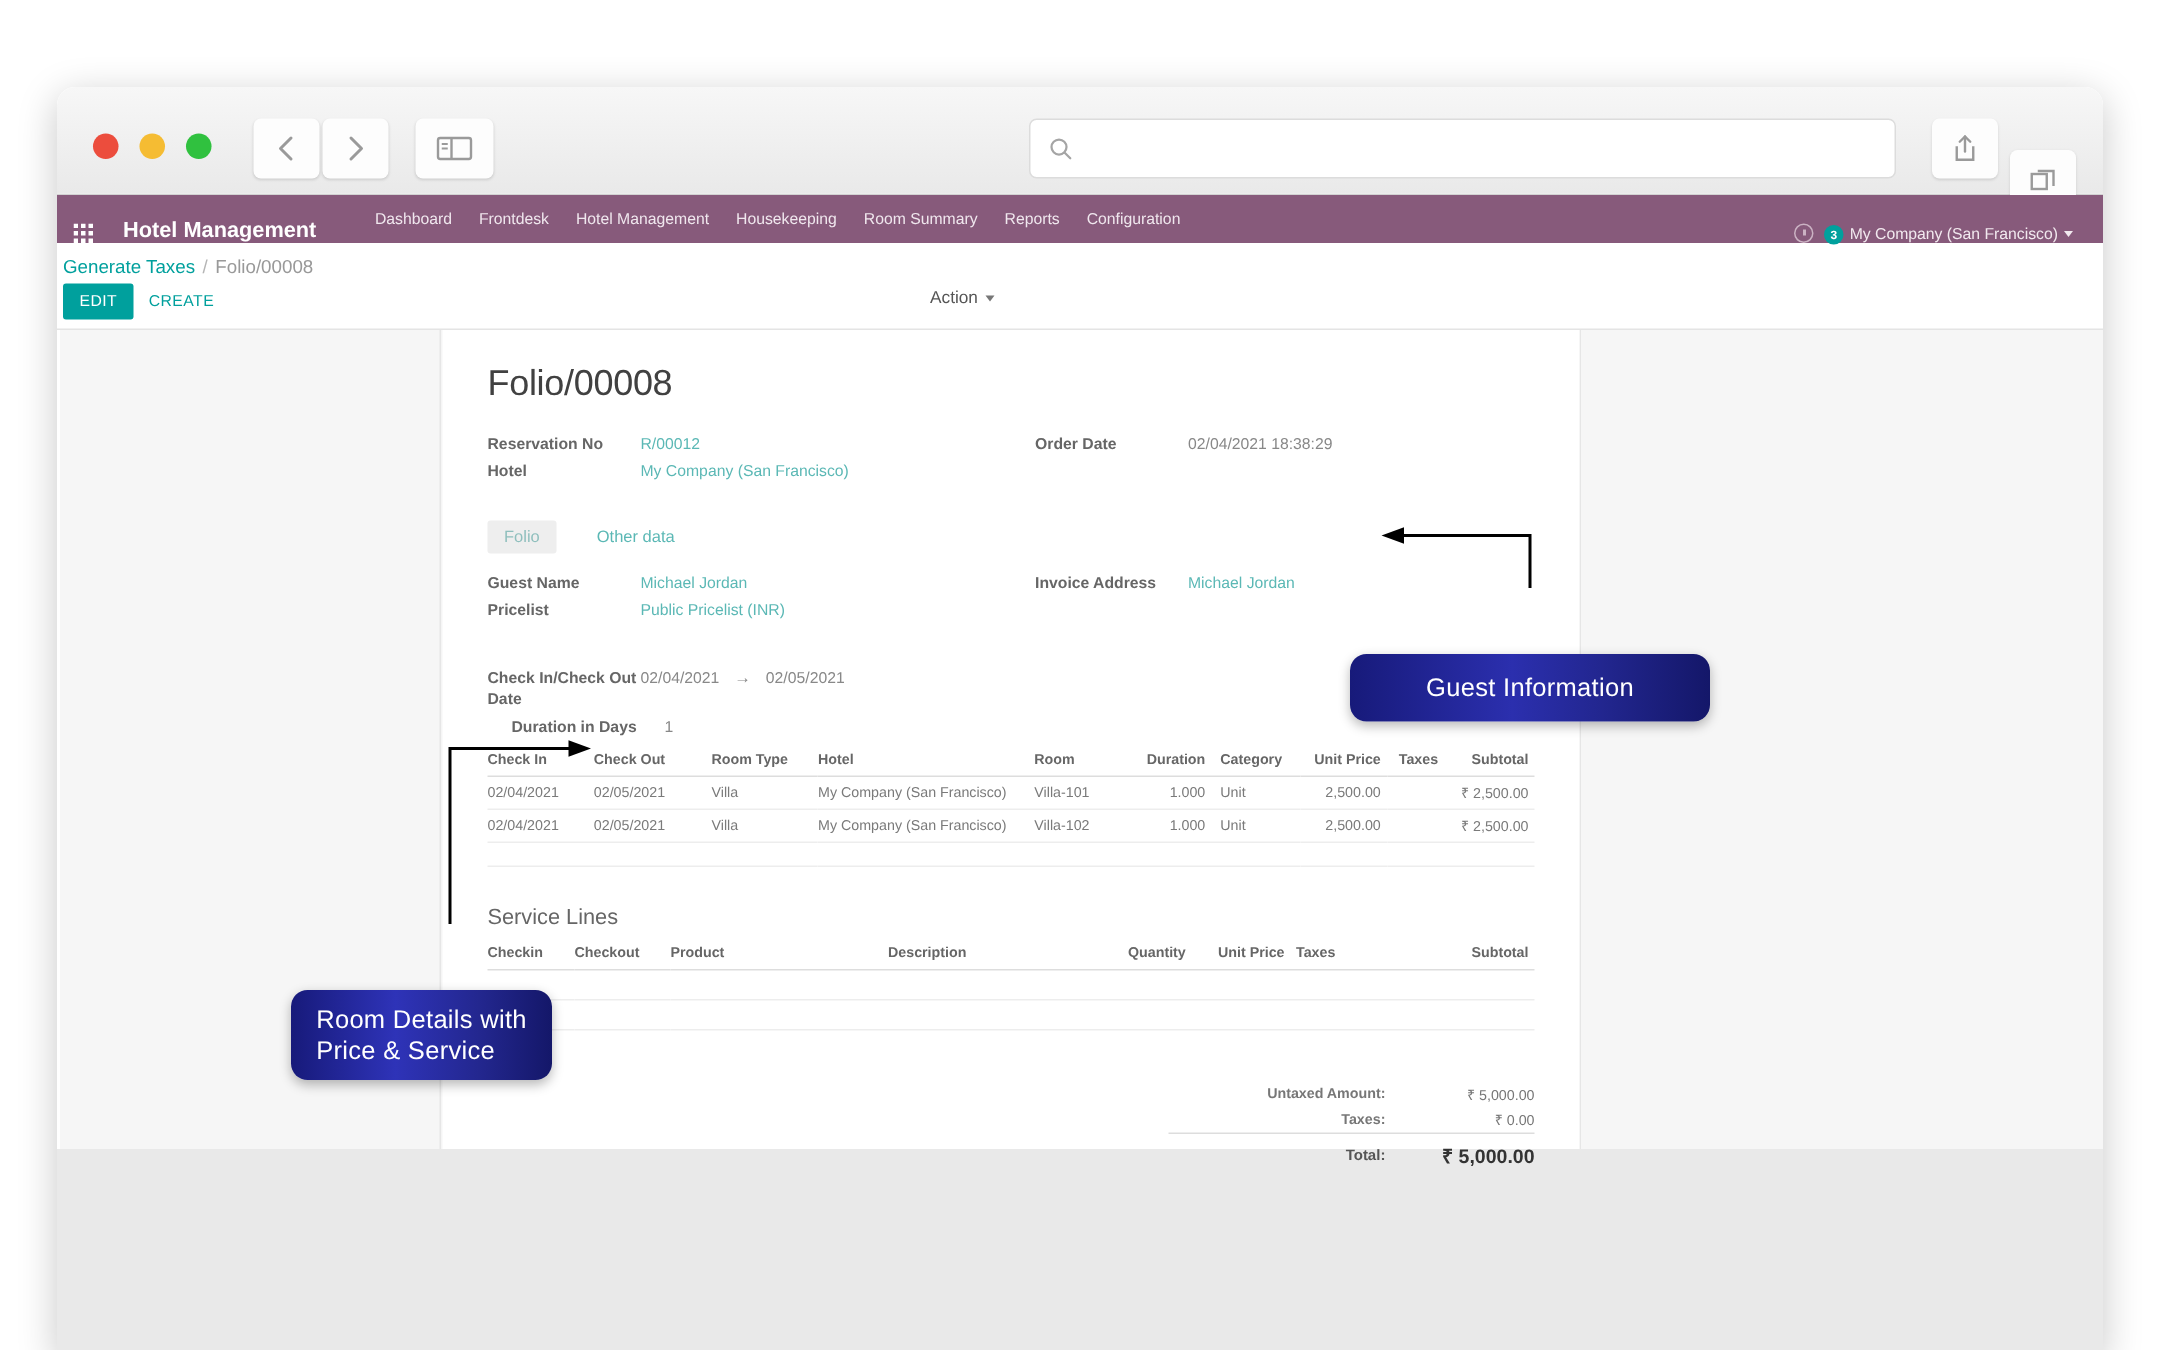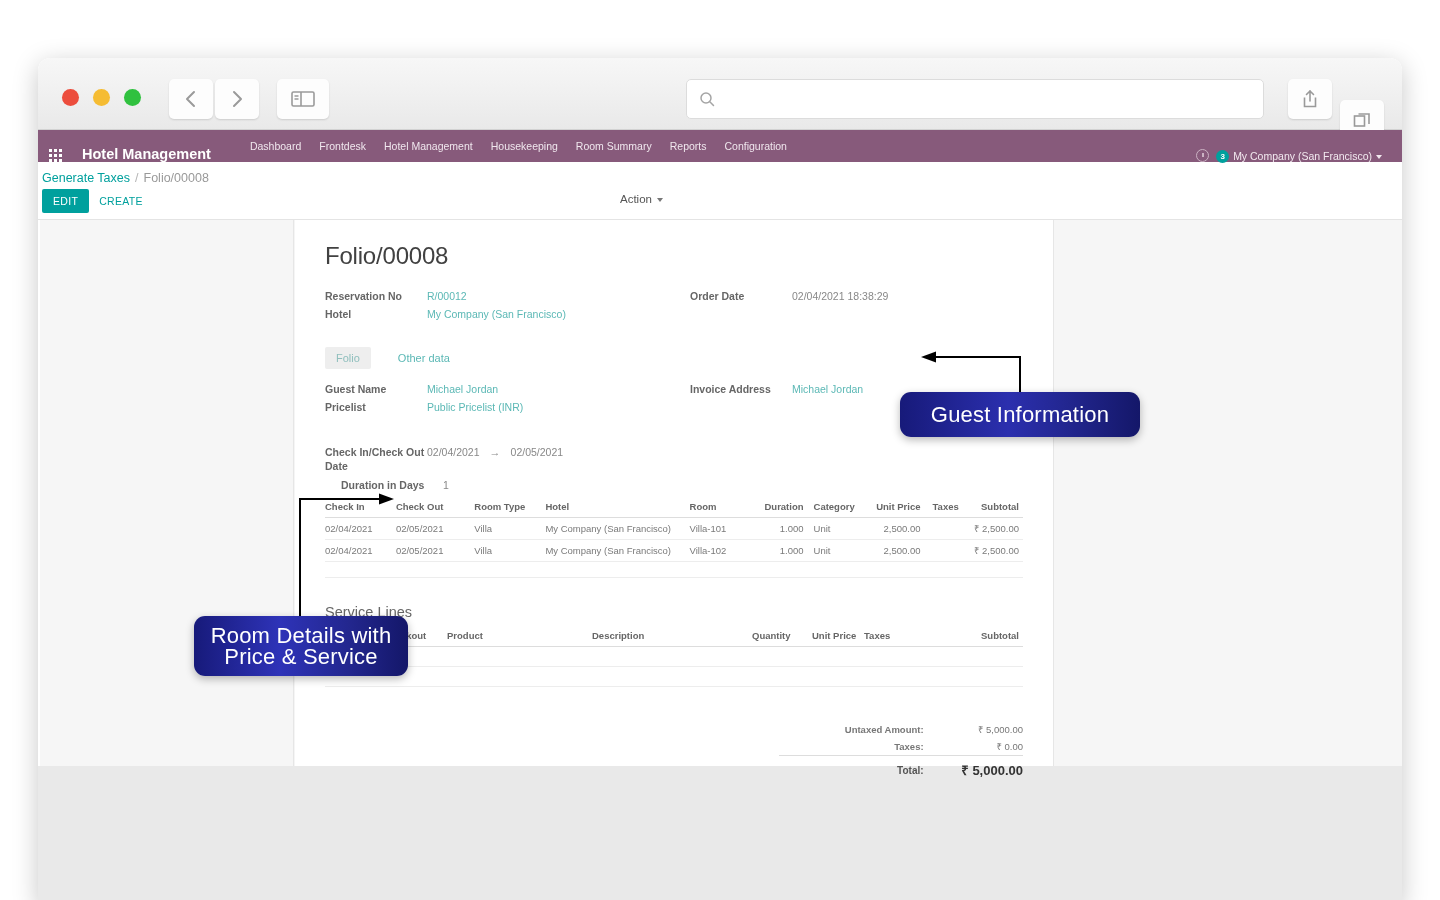--- a/index.html
+++ b/index.html
@@ -193,32 +193,33 @@
   .totals table { border-collapse: collapse; width: 244px; }
   .totals td { font-size: 9.5px; color: #777777; padding: 2px 0; }
   .totals td.lbl { text-align: right; font-weight: bold; padding-right: 14px; width: 65%;}
   .totals td.amt { text-align: right; }
   .totals tr.grand td { border-top: 1px solid #dddddd; padding-top: 5px; }
   .totals tr.grand td.lbl { font-size: 10px; color: #555; }
   .totals tr.grand td.amt { font-size: 13px; color: #333333; font-weight: bold; }
 
   
   .callout {
-    position: absolute; color: #ffffff; text-align: center;
-    border-radius: 11px; font-size: 22px; line-height: 21px;
+    position: absolute; color: #ffffff; text-align: left;
+    border-radius: 11px; font-size: 17px; line-height: 21px;
     display: flex; align-items: center; justify-content: center;
     box-shadow: 0 3px 8px rgba(0,0,0,0.28);
     letter-spacing: .2px;
+    margin-top: 44px;
   }
   #callout-guest {
     left: 900px; top: 392px; width: 240px; height: 45px;
     background: linear-gradient(90deg,#171a7a 0%,#2b2fae 45%,#22268f 70%,#141769 100%);
   }
   #callout-room {
-    left: 194px; top: 616px; width: 214px; height: 60px;
+    left: 194px; top: 616px; width: 174px; height: 60px;
     background: linear-gradient(90deg,#171a7a 0%,#2e33b8 40%,#23278f 72%,#141769 100%);
   }
   .callout .inner { padding: 0 10px; }
 
   .ann { position: absolute; pointer-events: none; }
 </style>
 </head>
 <body>
 
 <div class="stage">

